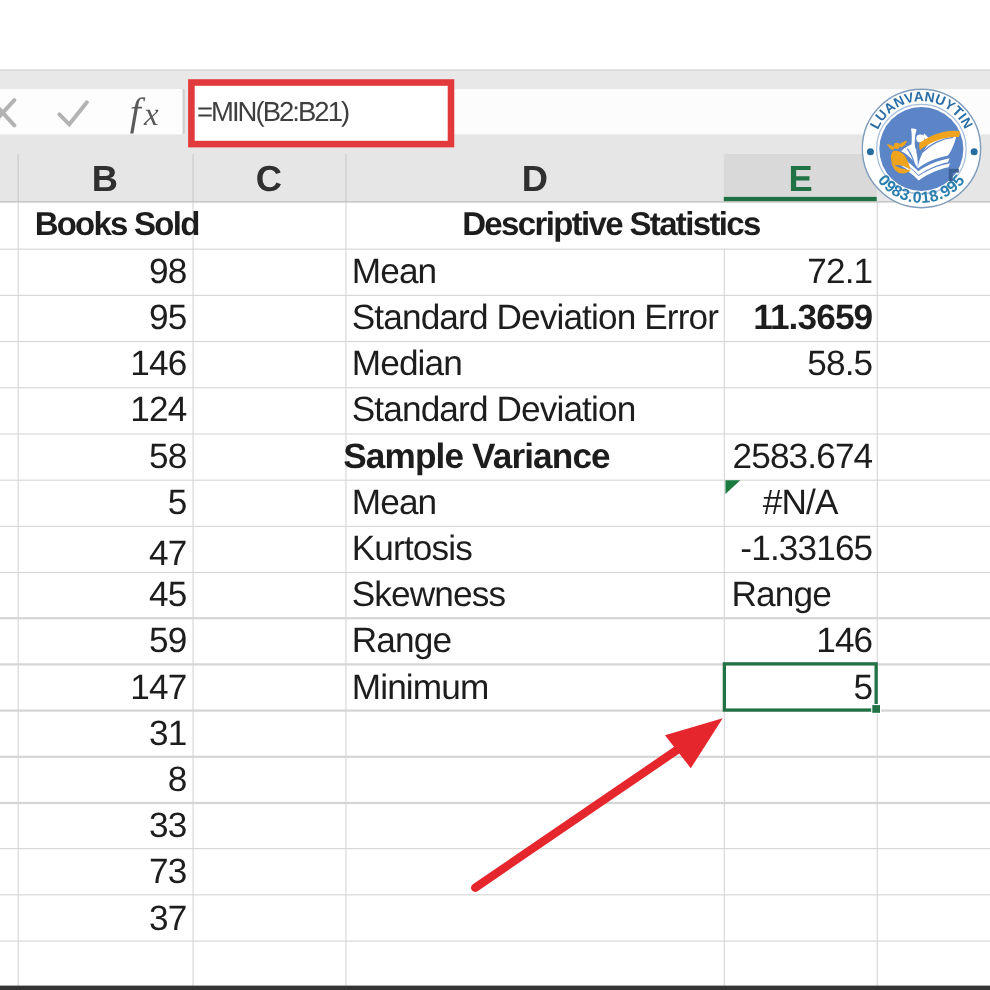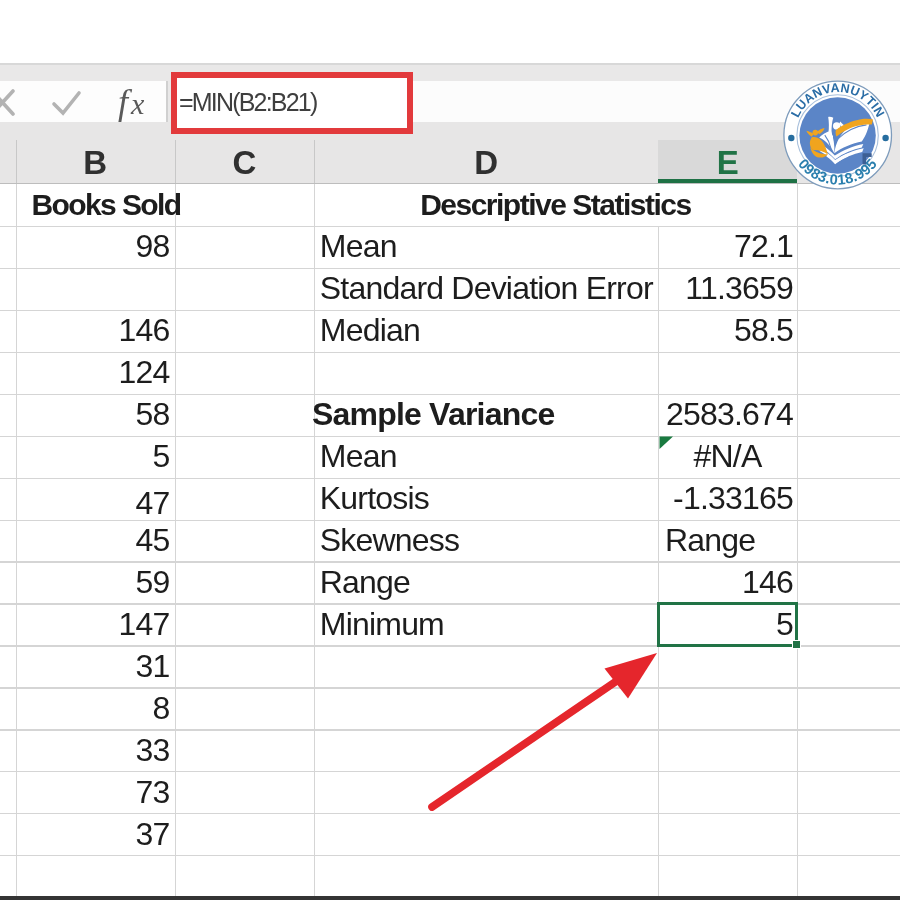--- a/index.html
+++ b/index.html
@@ -56,44 +56,46 @@
 <div class="a" style="left:0;top:855.04px;width:900px;height:1.3px;background:#d5d5d5"></div>
 <div class="a" style="left:0;top:896.98px;width:900px;height:1.3px;background:#d5d5d5"></div>
 <div class="a" style="left:15.5px;top:184px;width:1.3px;height:713px;background:#d5d5d5"></div>
 <div class="a" style="left:174.5px;top:184px;width:1.3px;height:713px;background:#d5d5d5"></div>
 <div class="a" style="left:313.8px;top:184px;width:1.3px;height:713px;background:#d5d5d5"></div>
 <div class="a" style="left:797.0px;top:184px;width:1.3px;height:713px;background:#d5d5d5"></div>
 <div class="a" style="left:658.0px;top:225.94px;width:1.3px;height:671.06px;background:#d5d5d5"></div>
 <div class="a cell" style="left:15.5px;top:184.00px;width:181px;height:41.94px;justify-content:center;font-weight:bold;font-size:30px;letter-spacing:-1.6px;color:#1d1d1d">Books Sold</div>
 <div class="a cell" style="left:313.8px;top:184.00px;width:483.2px;height:41.94px;justify-content:center;font-weight:bold;font-size:30px;letter-spacing:-1.5px;color:#1d1d1d">Descriptive Statistics</div>
 <div class="a cell num" style="left:15.5px;top:225.94px;width:159.0px;height:41.94px;padding-right:5px;">98</div>
+<div class="a cell num" style="left:15.5px;top:267.88px;width:159.0px;height:41.94px;padding-right:5px;">95</div>
 <div class="a cell num" style="left:15.5px;top:309.82px;width:159.0px;height:41.94px;padding-right:5px;">146</div>
 <div class="a cell num" style="left:15.5px;top:351.76px;width:159.0px;height:41.94px;padding-right:5px;">124</div>
 <div class="a cell num" style="left:15.5px;top:393.70px;width:159.0px;height:41.94px;padding-right:5px;">58</div>
 <div class="a cell num" style="left:15.5px;top:435.64px;width:159.0px;height:41.94px;padding-right:5px;">5</div>
 <div class="a cell num" style="left:15.5px;top:483px;width:159.0px;height:41.94px;padding-right:5px;">47</div>
 <div class="a cell num" style="left:15.5px;top:519.52px;width:159.0px;height:41.94px;padding-right:5px;border-radius:15px;">45</div>
 <div class="a cell num" style="left:15.5px;top:561.46px;width:159.0px;height:41.94px;padding-right:5px;">59</div>
 <div class="a cell num" style="left:15.5px;top:603.40px;width:159.0px;height:41.94px;padding-right:5px;">147</div>
 <div class="a cell num" style="left:15.5px;top:645.34px;width:159.0px;height:41.94px;padding-right:5px;">31</div>
 <div class="a cell num" style="left:15.5px;top:687.28px;width:159.0px;height:41.94px;padding-right:5px;">8</div>
 <div class="a cell num" style="left:15.5px;top:729.22px;width:159.0px;height:41.94px;padding-right:5px;">33</div>
 <div class="a cell num" style="left:15.5px;top:771.16px;width:159.0px;height:41.94px;padding-right:5px;">73</div>
 <div class="a cell num" style="left:15.5px;top:813.10px;width:159.0px;height:41.94px;padding-right:5px;">37</div>
 <div class="a cell lbl" style="left:313.8px;top:225.94px;width:344.2px;height:41.94px;padding-left:6px;">Mean</div>
 <div class="a cell lbl" style="left:313.8px;top:267.88px;width:344.2px;height:41.94px;padding-left:6px;">Standard Deviation Error</div>
 <div class="a cell lbl" style="left:313.8px;top:309.82px;width:344.2px;height:41.94px;padding-left:6px;">Median</div>
+<div class="a cell lbl" style="left:313.8px;top:351.76px;width:344.2px;height:41.94px;padding-left:6px;">Standard Deviation</div>
 <div class="a cell lbl" style="left:306px;top:393.70px;width:344.2px;height:41.94px;padding-left:6px;font-weight:bold;">Sample Variance</div>
 <div class="a cell lbl" style="left:313.8px;top:435.64px;width:344.2px;height:41.94px;padding-left:6px;">Mean</div>
 <div class="a cell lbl" style="left:313.8px;top:477.58px;width:344.2px;height:41.94px;padding-left:6px;">Kurtosis</div>
 <div class="a cell lbl" style="left:313.8px;top:519.52px;width:344.2px;height:41.94px;padding-left:6px;">Skewness</div>
 <div class="a cell lbl" style="left:313.8px;top:561.46px;width:344.2px;height:41.94px;padding-left:6px;">Range</div>
 <div class="a cell lbl" style="left:313.8px;top:603.40px;width:344.2px;height:41.94px;padding-left:6px;">Minimum</div>
 <div class="a cell num" style="left:658.0px;top:225.94px;width:139.0px;height:41.94px;padding-right:4px;">72.1</div>
-<div class="a cell num" style="left:658.0px;top:267.88px;width:139.0px;height:41.94px;padding-right:4px;">11.3659</div>
+<div class="a cell num" style="left:658.0px;top:267.88px;width:139.0px;height:41.94px;padding-right:4px;font-weight:bold;">11.3659</div>
 <div class="a cell num" style="left:658.0px;top:309.82px;width:139.0px;height:41.94px;padding-right:4px;">58.5</div>
 <div class="a cell num" style="left:658.0px;top:393.70px;width:139.0px;height:41.94px;padding-right:4px;">2583.674</div>
 <div class="a cell lbl" style="left:658.0px;top:435.64px;width:139.0px;height:41.94px;justify-content:center;">#N/A</div>
 <div class="a cell num" style="left:658.0px;top:477.58px;width:139.0px;height:41.94px;padding-right:4px;">-1.33165</div>
 <div class="a cell lbl" style="left:658.0px;top:519.52px;width:139.0px;height:41.94px;padding-left:7px;">Range</div>
 <div class="a cell num" style="left:658.0px;top:561.46px;width:139.0px;height:41.94px;padding-right:4px;">146</div>
 <div class="a cell num" style="left:658.0px;top:603.40px;width:139.0px;height:41.94px;padding-right:4px;">5</div>
 <svg class="a" style="left:658.5px;top:436.14px" width="15" height="14" viewBox="0 0 15 14">
       <path d="M0.5 0.5 L14 0.5 L0.5 13 Z" fill="#1a7a40"></path>
     </svg>

